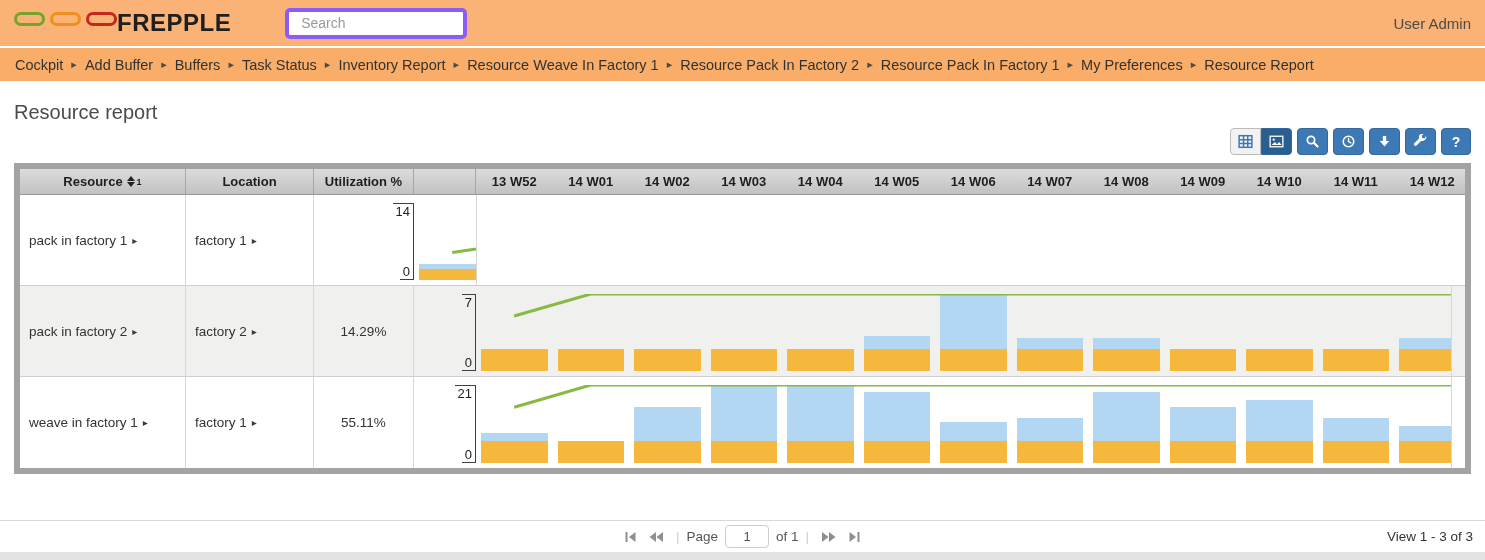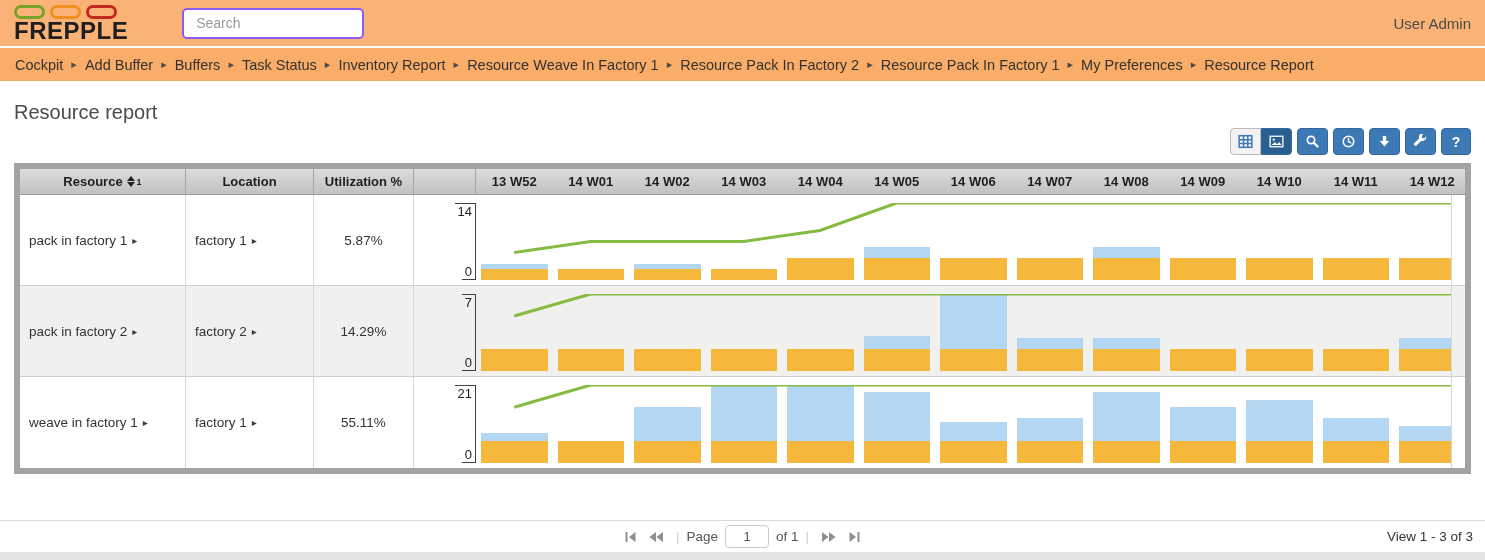--- a/index.html
+++ b/index.html
@@ -1,28 +1,28 @@
 <!DOCTYPE html>
 <html style="--nav-bg: #fab277; --bc-bg: #f9ad69; --btn-blue: #3d7ab5; --btn-active: #285e90; --bar-orange: #f5b83d; --bar-blue: #b3d7f3; --line-green: #86ba40;"><head>
 <meta charset="utf-8">
 <style>
   * { box-sizing: border-box; margin: 0; padding: 0; }
   html,body { width:1485px; height:560px; overflow:hidden; }
   body { font-family:"Liberation Sans","DejaVu Sans",sans-serif; background:#fff; color:#333; }
 
   
   .navbar { height:48px; background:var(--nav-bg); display:flex; align-items:center; padding:0 14px; border-bottom:2px solid #fff; }
-  .logo { display:flex; flex-direction:column; margin-right:26px; cursor:pointer; }
+  .logo { display:flex; flex-direction:row; margin-right:26px; cursor:pointer; }
   .pills { display:flex; gap:5px; margin-bottom:1px; }
   .pill { width:31px; height:14px; border-radius:8px; border:3.5px solid; background:transparent; }
   .pill.g { border-color:#76a32a; } .pill.o { border-color:#ee8f1f; } .pill.r { border-color:#c3271e; }
   .logo-text { font-size:24px; font-weight:800; letter-spacing:.5px; color:#1f1f1f; line-height:22px; }
   .menu { display:flex; gap:30px; align-items:center; }
   .menu a { font-size:15px; color:#3c3b37; text-decoration:none; cursor:pointer; }
-  .search { width:182px; height:31px; margin-left:28px; border:2px solid #8b5cf6; border-radius:5px; padding:0 12px; font-size:14px; color:#333; outline:none; }
+  .search { width:182px; height:31px; margin-left:28px; border:4px solid #8b5cf6; border-radius:5px; padding:0 12px; font-size:14px; color:#333; outline:none; }
   .search::placeholder { color:#9a9a9a; }
   .user { margin-left:auto; font-size:15px; color:#4c4b47; cursor:pointer; }
 
   
   .breadcrumbs { height:33px; background:var(--bc-bg); display:flex; align-items:center; padding:0 15px; font-size:14.5px; }
   .crumb { color:#33322e; text-decoration:none; cursor:pointer; white-space:nowrap; }
   .bc-sep { color:#4a4a46; font-size:11px; margin:0 8px; }
 
   
   main { padding:0 14px; }
@@ -202,21 +202,20 @@
       <div id="tbody">
           <div class="trow">
             <div class="tc">
               <span class="linktext">pack in factory 1</span>
               <span class="caret">▸</span>
             </div>
             <div class="tc">
               <span class="linktext">factory 1</span>
               <span class="caret">▸</span>
             </div>
-            <div class="tc center">5.87%</div>
             <div class="tc axisc">
               <div class="axis-inner">
                 <span class="ytop">14</span>
                 <span class="ybot">0</span>
               </div>
             </div>
             <div class="tc chartc">
               <div class="plot">
                 <div class="buckets">
                   <div class="bucket">

